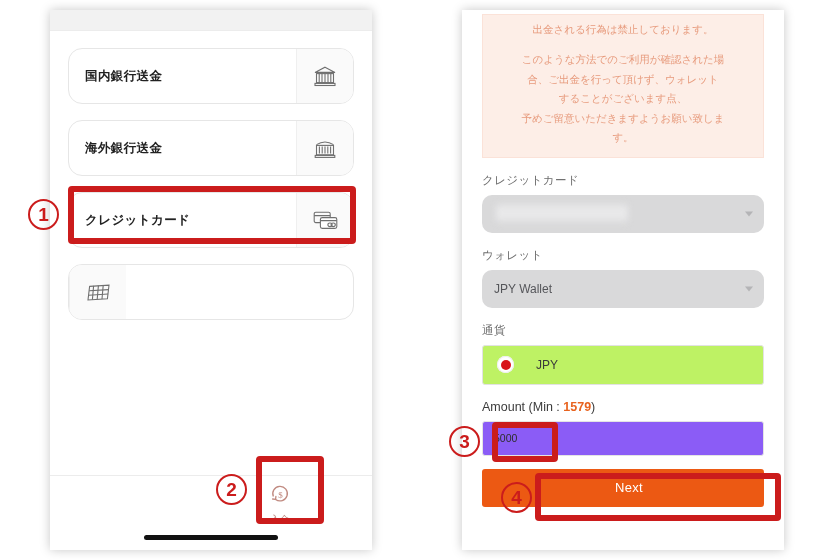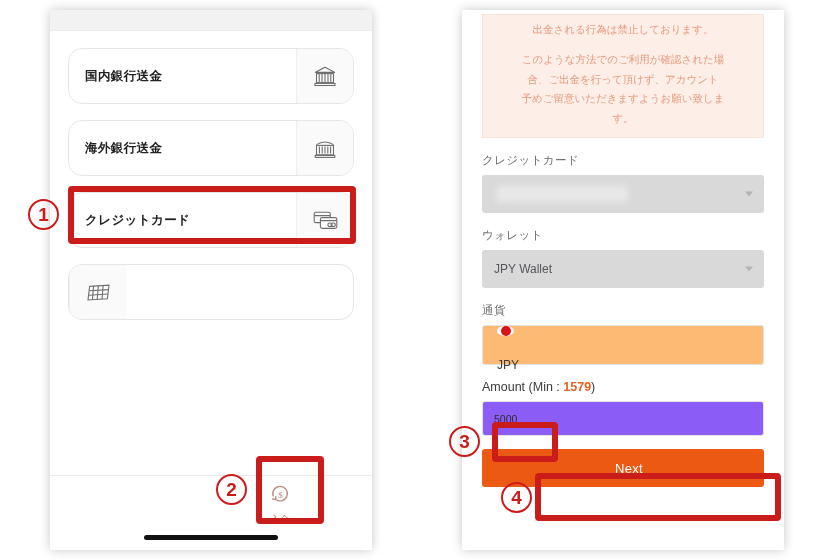--- a/index.html
+++ b/index.html
@@ -87,40 +87,40 @@
     box-sizing:border-box;
   }
   .notice p{margin:0;}
   .notice .gap{height:11px;}
 
   .field{margin-top:15px;}
   .field-label{
     font-size:11.5px;color:#6d6d6d;margin-bottom:7px;letter-spacing:.4px;
   }
   .select-box{
-    height:38px;border-radius:3px;background:#d9d9da;
+    height:38px;border-radius:10px;background:#d9d9da;
     display:flex;align-items:center;padding:0 12px;
     font-size:12px;color:#55565a;position:relative;
   }
   .select-box .caret{
     position:absolute;right:11px;top:50%;transform:translateY(-50%);
     width:0;height:0;border-left:4px solid transparent;border-right:4px solid transparent;
     border-top:5px solid #b4b4b6;
   }
   .blur-val{
     display:block;width:132px;height:19px;border-radius:3px;
     background:linear-gradient(180deg,#e4e4e5 0%,#ebebec 58%,#dededf 100%);
     filter:blur(3px);
     margin-left:2px;
   }
   .wallet-val{filter:blur(.7px);}
 
   .currency-box{
-    height:38px;border:1px solid #e2e2e2;border-radius:3px;background:#fdba74;
-    display:flex;align-items:flex-start;padding:0 14px;gap:22px;flex-direction:column;
+    height:38px;border:1px solid #e2e2e2;border-radius:3px;background:#bef264;
+    display:flex;align-items:center;padding:0 14px;gap:22px;
   }
   .flag-jp{
     width:17px;height:17px;border-radius:50%;background:#fff;
     box-shadow:0 0 0 1px #eee inset;
     display:flex;align-items:center;justify-content:center;
   }
   .flag-jp i{display:block;width:10px;height:10px;border-radius:50%;background:#d8131a;}
   .currency-code{font-size:12px;color:#3b3b3b;}
 
   .amount-label{font-size:12.5px;color:#3b3b3b;margin-bottom:7px;}
@@ -238,21 +238,22 @@
     </div>
   </div>
 
   <div class="phone" id="phone-right">
     <div class="rpanel-body">
 
       <div class="notice">
         <p>出金される行為は禁止しております。</p>
         <div class="gap"></div>
         <p>このような方法でのご利用が確認された場</p>
-        <p>合、ご出金を行って頂けず、アカウント</p>
+        <p>合、ご出金を行って頂けず、ウォレット</p>
+        <p>することがございます点、</p>
         <p>予めご留意いただきますようお願い致しま</p>
         <p>す。</p>
       </div>
 
       <div class="field">
         <div class="field-label">クレジットカード</div>
         <div class="select-box">
           <span class="blur-val"></span>
           <span class="caret"></span>
         </div>

